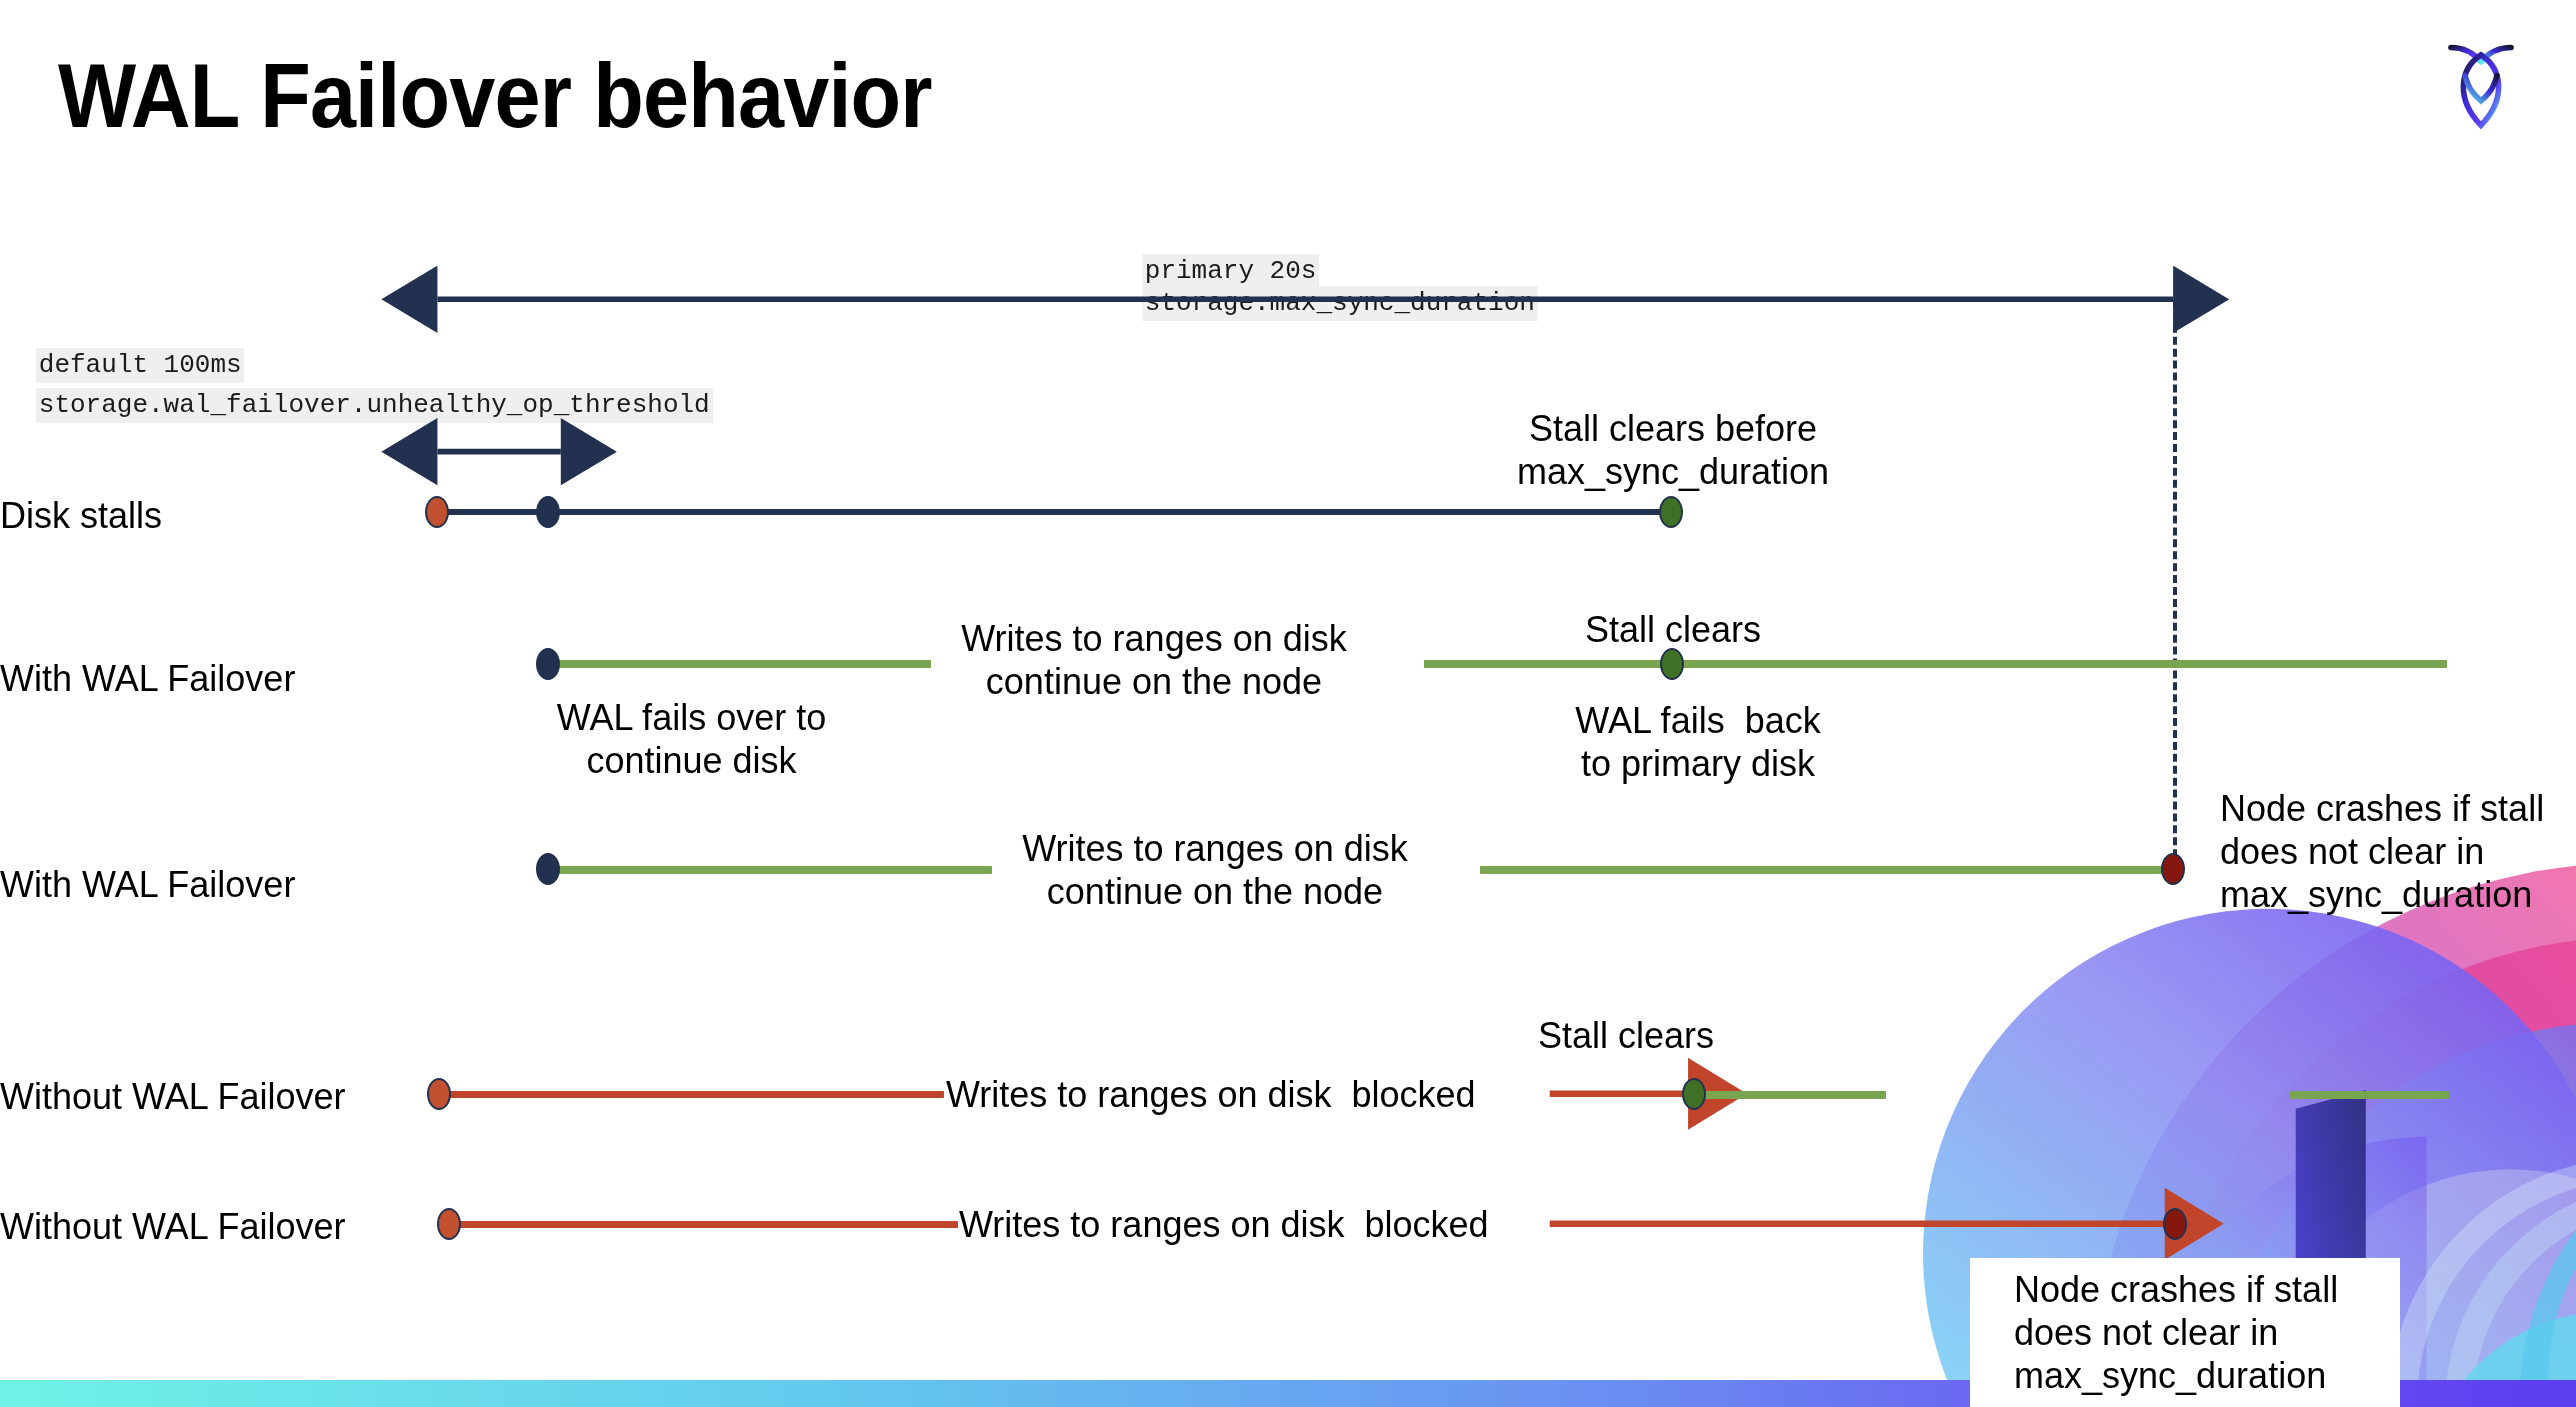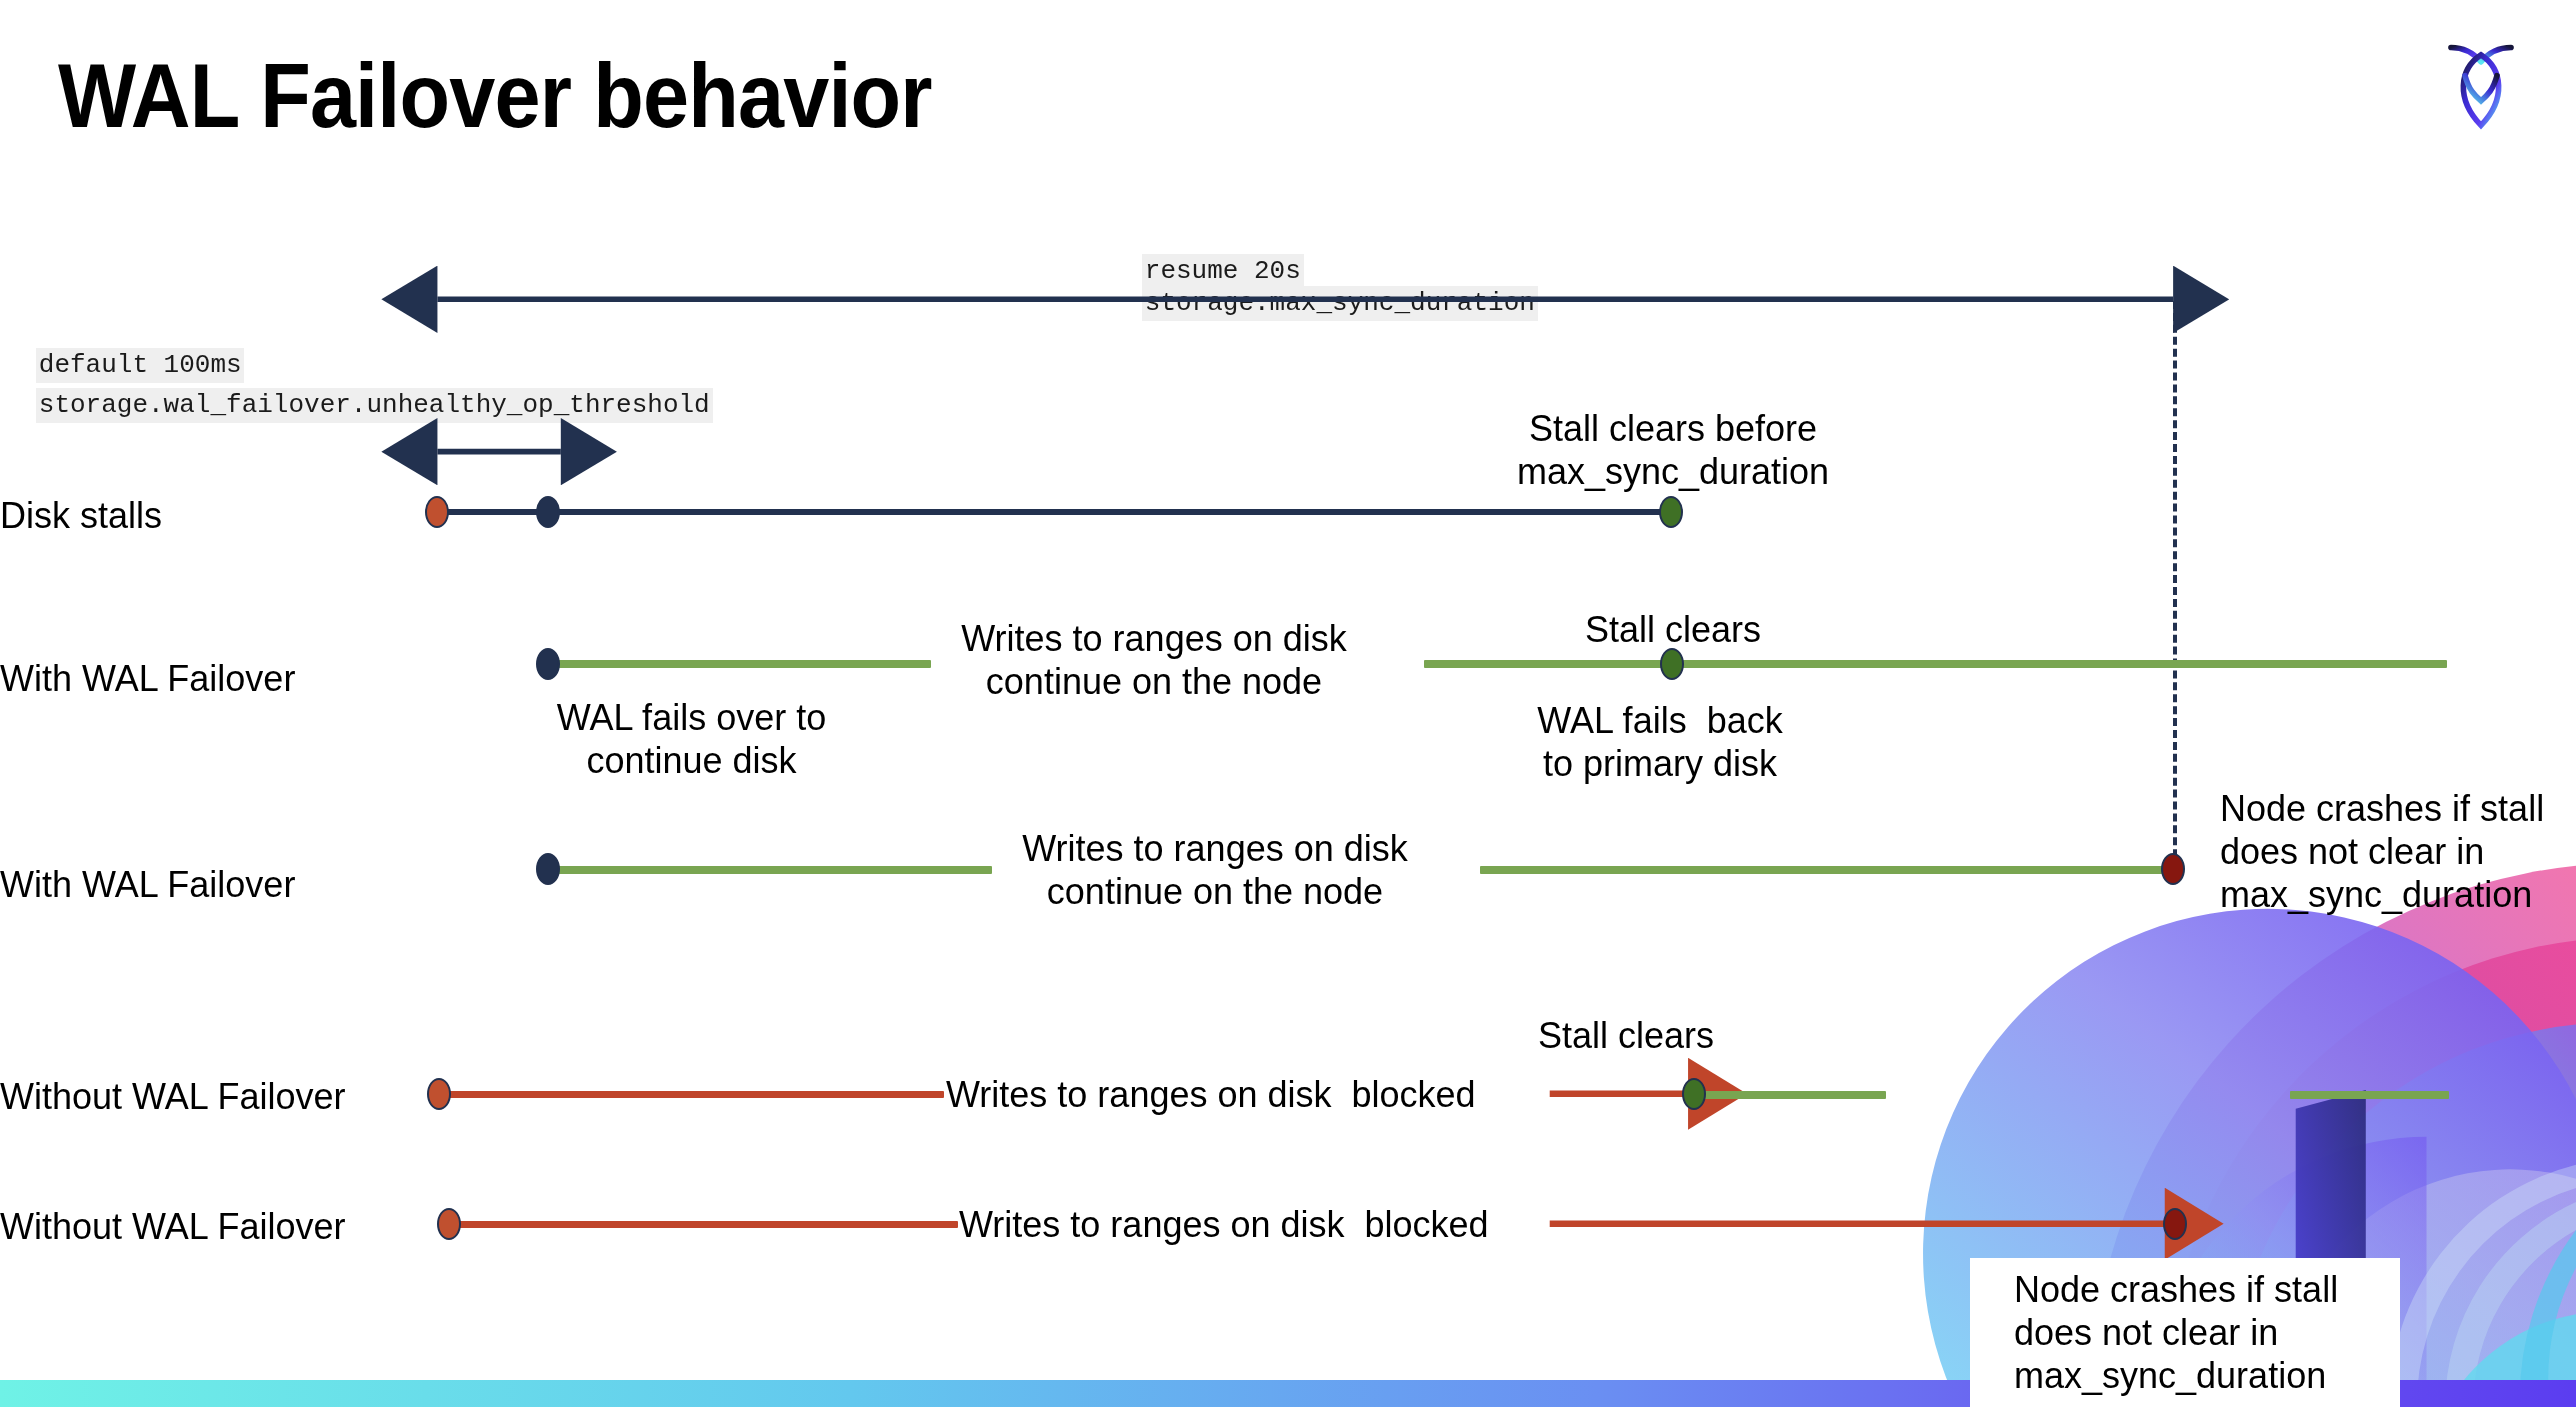--- a/index.html
+++ b/index.html
@@ -215,21 +215,21 @@
       <path d="M33,25 C48,25 58,32 65,40" stroke="url(#logoGrad)" stroke-width="6" fill="none" stroke-linecap="round"></path>
       <path d="M97,25 C82,25 72,32 65,40" stroke="url(#logoGrad2)" stroke-width="6" fill="none" stroke-linecap="round"></path>
 
       <path d="M65,33 C88,48 92,80 65,108 C38,80 42,48 65,33 Z" fill="none" stroke="url(#logoGrad)" stroke-width="6"></path>
 
       <path d="M48,55 C52,70 58,76 65,82 C72,76 78,70 82,55" fill="none" stroke="url(#logoGrad2)" stroke-width="6" stroke-linecap="round"></path>
       <path d="M65,82 L65,107" stroke="url(#logoGrad)" stroke-width="6" stroke-linecap="round"></path>
     </svg>
   </div>
 
-  <div class="mono-chip" style="left:1142px; top:254px;">resume 20s</div>
+  <div class="mono-chip" style="left:1142px; top:254px;">primary 20s</div>
   <div class="mono-chip" style="left:1142px; top:286px;">storage.max_sync_duration</div>
 
   <div class="mono-chip" style="left:36px; top:348px;">default 100ms</div>
   <div class="mono-chip" style="left:36px; top:388px;">storage.wal_failover.unhealthy_op_threshold</div>
 
   <svg class="arrows" viewBox="0 0 2756 1506" xmlns="http://www.w3.org/2000/svg">
     <defs>
       <marker id="navyArrowL" markerWidth="12" markerHeight="12" refX="10" refY="6" orient="auto" markerUnits="strokeWidth">
         <path d="M10,0 L10,12 L0,6 Z" fill="#22314f"></path>
       </marker>
@@ -264,21 +264,21 @@
   <div class="line green" style="left:548px; top:660px; width:383px;"></div>
   <div class="line green" style="left:1424px; top:660px; width:1023px;"></div>
   <div class="dot navy" style="left:548px; top:664px;"></div>
   <div class="dot green" style="left:1672px; top:664px;"></div>
 
   <div class="lbl center" style="left:486px; top:696px; width:411px;">WAL fails over to
 continue disk</div>
   <div class="lbl center" style="left:939px; top:617px; width:430px;">Writes to ranges on disk
 continue on the node</div>
   <div class="lbl center" style="left:1514px; top:608px; width:318px;">Stall clears</div>
-  <div class="lbl center" style="left:1492px; top:699px; width:336px;text-align:center;">WAL fails  back
+  <div class="lbl center" style="left:1530px; top:699px; width:336px;text-align:center;">WAL fails  back
 to primary disk</div>
 
   <div class="lbl row-name right" style="left:0px; top:863px; width:322px;">With WAL Failover</div>
   <div class="line green" style="left:548px; top:866px; width:444px;"></div>
   <div class="line green" style="left:1480px; top:866px; width:696px;"></div>
   <div class="dot navy" style="left:548px; top:869px;"></div>
   <div class="dot darkred" style="left:2173px; top:869px;"></div>
 
   <div class="lbl center" style="left:1000px; top:827px; width:430px;">Writes to ranges on disk
 continue on the node</div>

